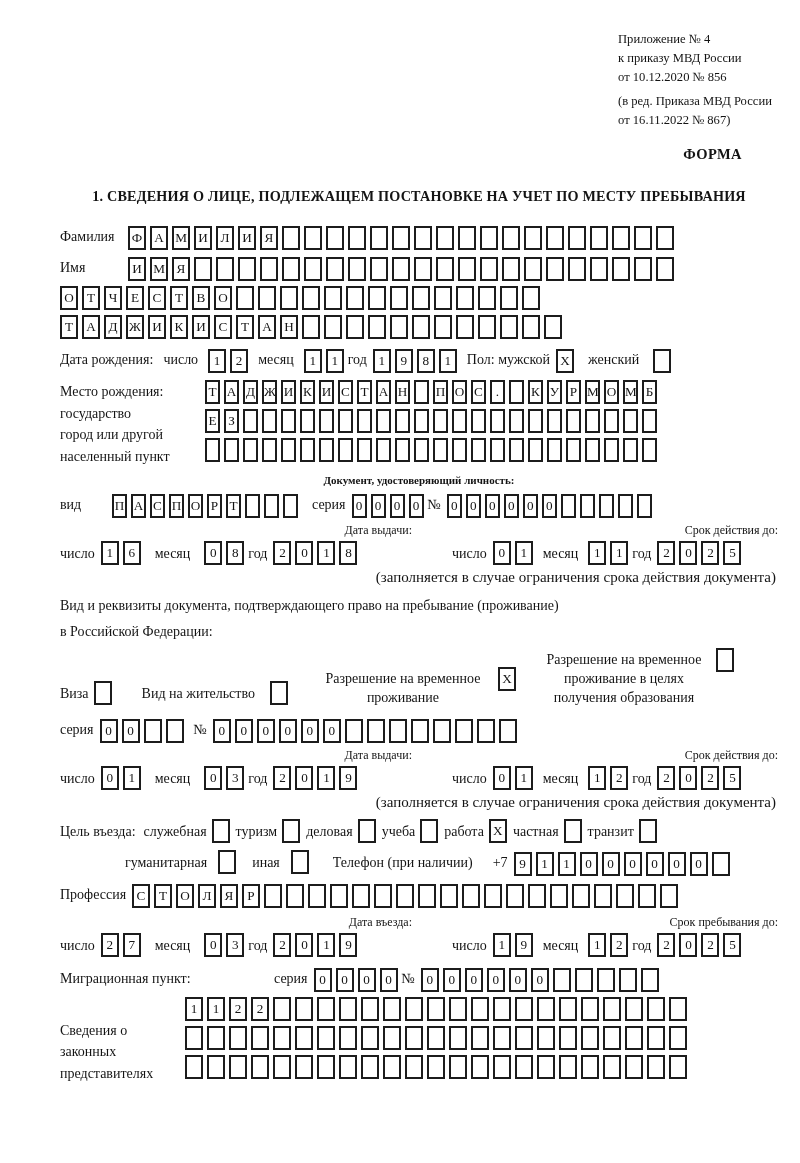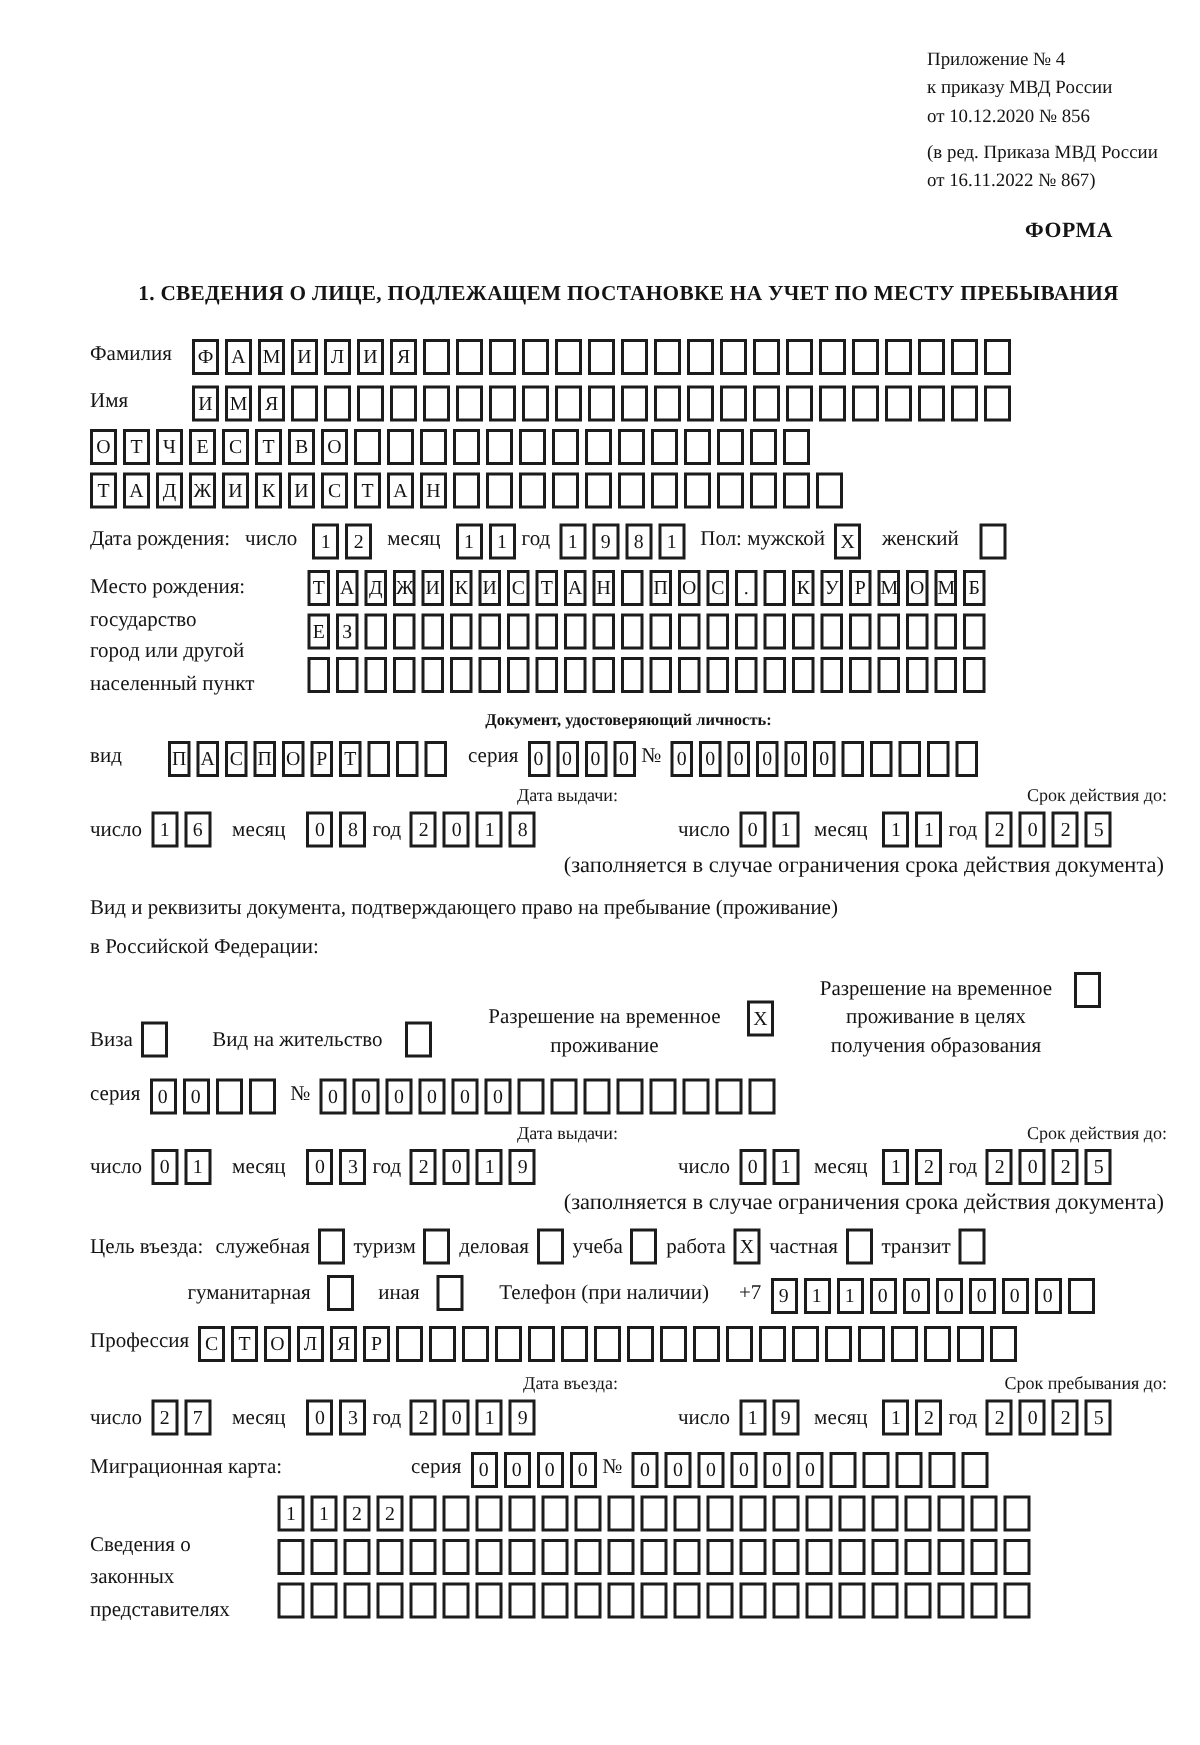--- a/index.html
+++ b/index.html
@@ -620,21 +620,21 @@
               <span class="cbox">2</span>
               <span class="cbox">0</span>
               <span class="cbox">2</span>
               <span class="cbox">5</span>
             </div>
         </div>
       </div>
     </div>
 
     <div class="frow" style="margin-top:7px;">
-      <div class="flabel" style="width:178px;">Миграционная карта:</div>
+      <div class="flabel" style="width:178px;">Миграционная пункт:</div>
       <div class="inline-lbl" style="margin-left:36px;">серия</div>
       <div class="boxes gap6">
           <span class="cbox">0</span>
           <span class="cbox">0</span>
           <span class="cbox">0</span>
           <span class="cbox">0</span>
         </div>
       <div class="inline-lbl">№</div>
       <div class="boxes gap6">
           <span class="cbox">0</span>

